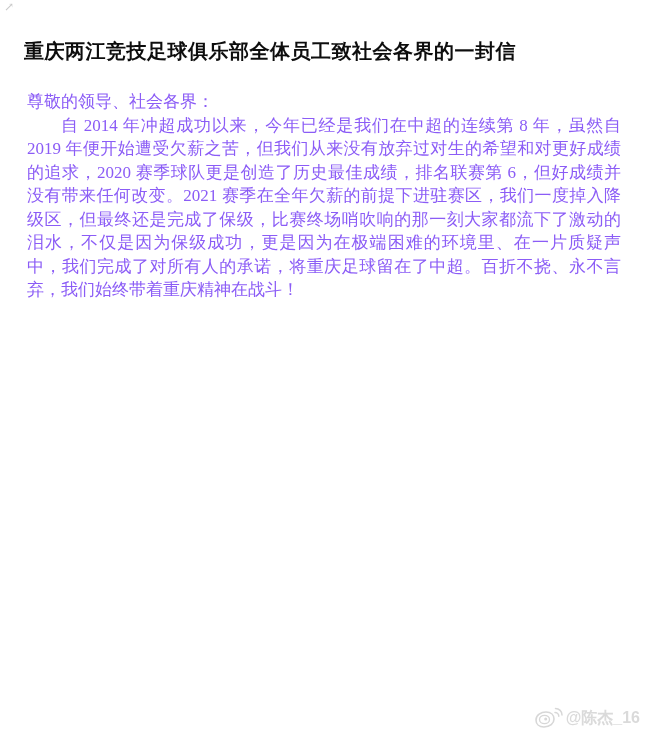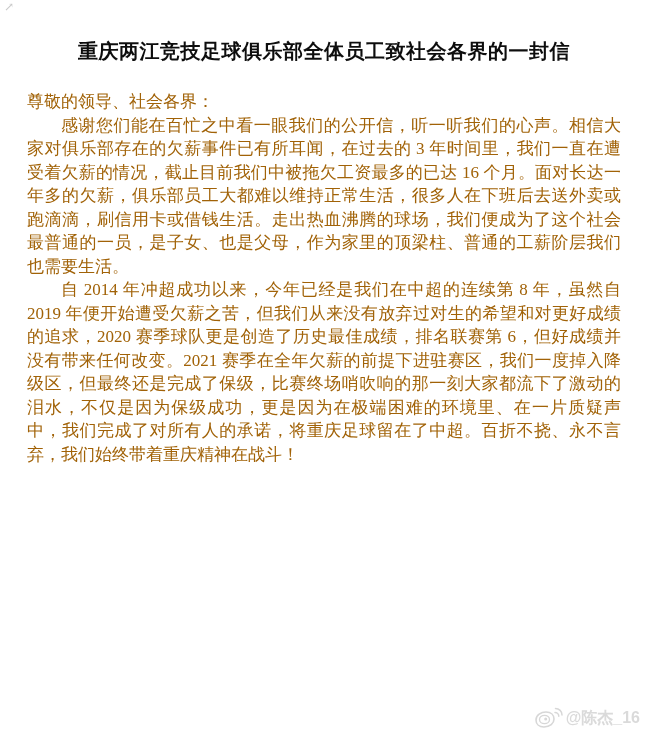--- a/index.html
+++ b/index.html
@@ -14,31 +14,31 @@
   .corner-mark {
     position: absolute;
     top: 1px;
     left: 4px;
     font-size: 12px;
     color: #c9c9c9;
     line-height: 12px;
   }
   .title {
     margin: 38px 24px 25px 24px;
-    text-align: center;
+    text-align: left;
     font-size: 20px;
     font-weight: bold;
     color: #0d0d0d;
     letter-spacing: 0.5px;
   }
   .letter-body {
     margin: 8px 27px;
     font-size: 17px;
     line-height: 23.5px;
-    color: #a16207;
+    color: #8b5cf6;
     text-align: justify;
     text-justify: inter-ideograph;
   }
   .letter-body p { margin: 0; text-indent: 2em; }
   .letter-body p.salutation { text-indent: 0; }
   .watermark {
     position: absolute;
     right: 8px;
     bottom: 3px;
     display: flex;
@@ -56,21 +56,20 @@
 <body>
 
 <div class="page">
 
   <span class="corner-mark">↗</span>
 
   <h1 class="title">重庆两江竞技足球俱乐部全体员工致社会各界的一封信</h1>
 
   <div class="letter-body">
     <p class="salutation">尊敬的领导、社会各界：</p>
-    <p>感谢您们能在百忙之中看一眼我们的公开信，听一听我们的心声。相信大家对俱乐部存在的欠薪事件已有所耳闻，在过去的 3 年时间里，我们一直在遭受着欠薪的情况，截止目前我们中被拖欠工资最多的已达 16 个月。面对长达一年多的欠薪，俱乐部员工大都难以维持正常生活，很多人在下班后去送外卖或跑滴滴，刷信用卡或借钱生活。走出热血沸腾的球场，我们便成为了这个社会最普通的一员，是子女、也是父母，作为家里的顶梁柱、普通的工薪阶层我们也需要生活。</p>
     <p>自 2014 年冲超成功以来，今年已经是我们在中超的连续第 8 年，虽然自 2019 年便开始遭受欠薪之苦，但我们从来没有放弃过对生的希望和对更好成绩的追求，2020 赛季球队更是创造了历史最佳成绩，排名联赛第 6，但好成绩并没有带来任何改变。2021 赛季在全年欠薪的前提下进驻赛区，我们一度掉入降级区，但最终还是完成了保级，比赛终场哨吹响的那一刻大家都流下了激动的泪水，不仅是因为保级成功，更是因为在极端困难的环境里、在一片质疑声中，我们完成了对所有人的承诺，将重庆足球留在了中超。百折不挠、永不言弃，我们始终带着重庆精神在战斗！</p>
 
   </div>
 
   <div class="watermark">
     <span>
       <svg width="30" height="24" viewBox="0 0 30 24">
         <path d="M3 14 C3 9 8 6 13 6 C18 6 21 9 21 13 C21 17.5 17 21 11 21 C6 21 3 18 3 14 Z" fill="none" stroke="#d7d7d7" stroke-width="1.6"></path>
         <ellipse cx="11.5" cy="13.5" rx="5" ry="4.2" fill="none" stroke="#d7d7d7" stroke-width="1.3"></ellipse>
         <circle cx="12.7" cy="13" r="1.5" fill="#d7d7d7"></circle>

